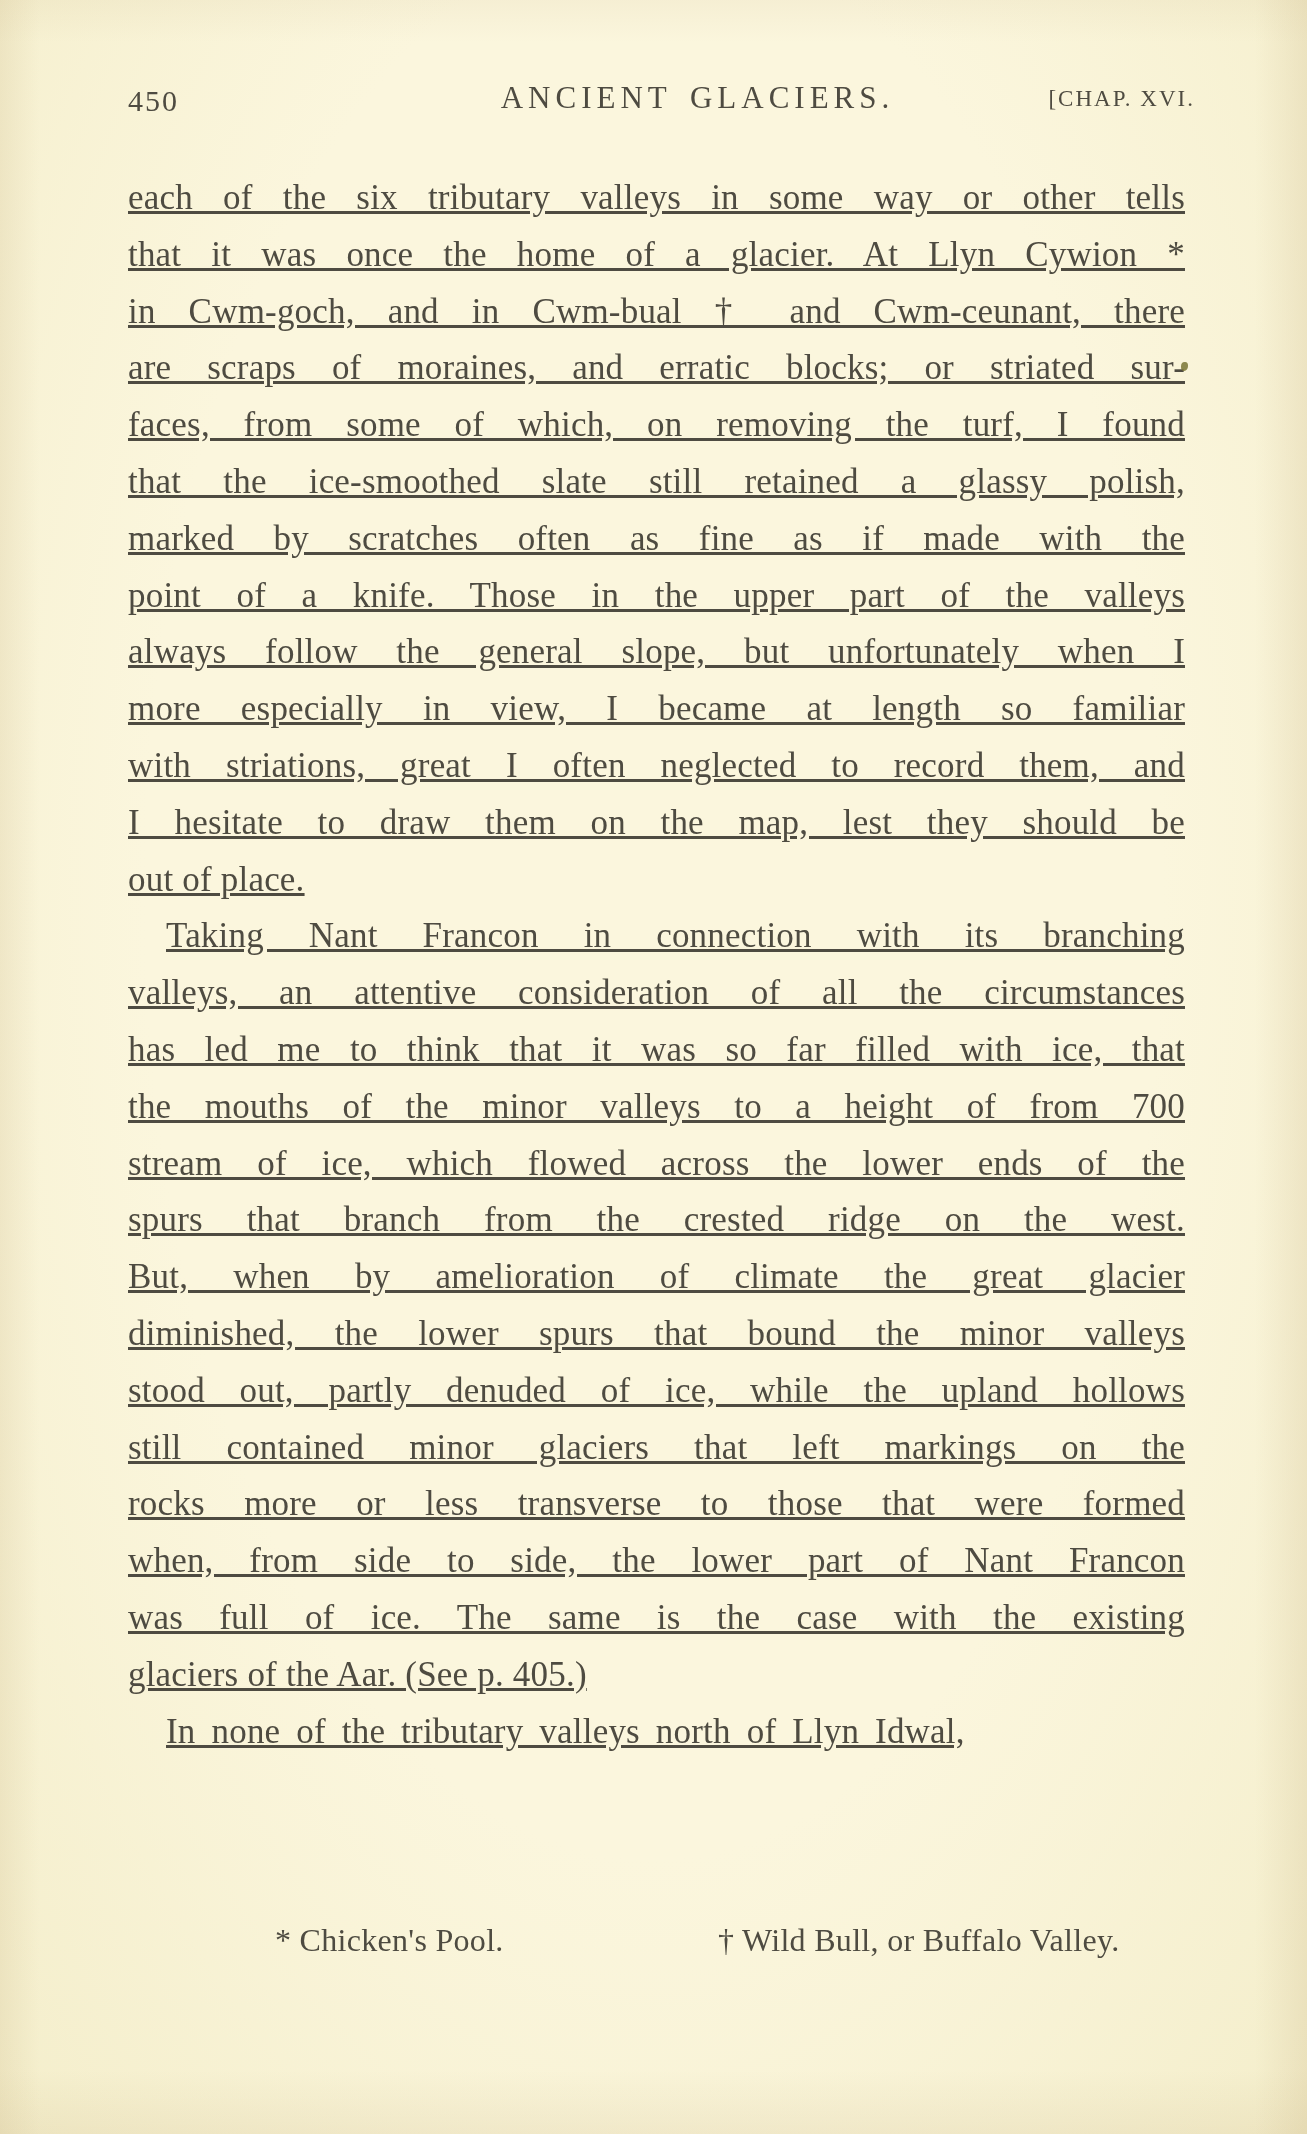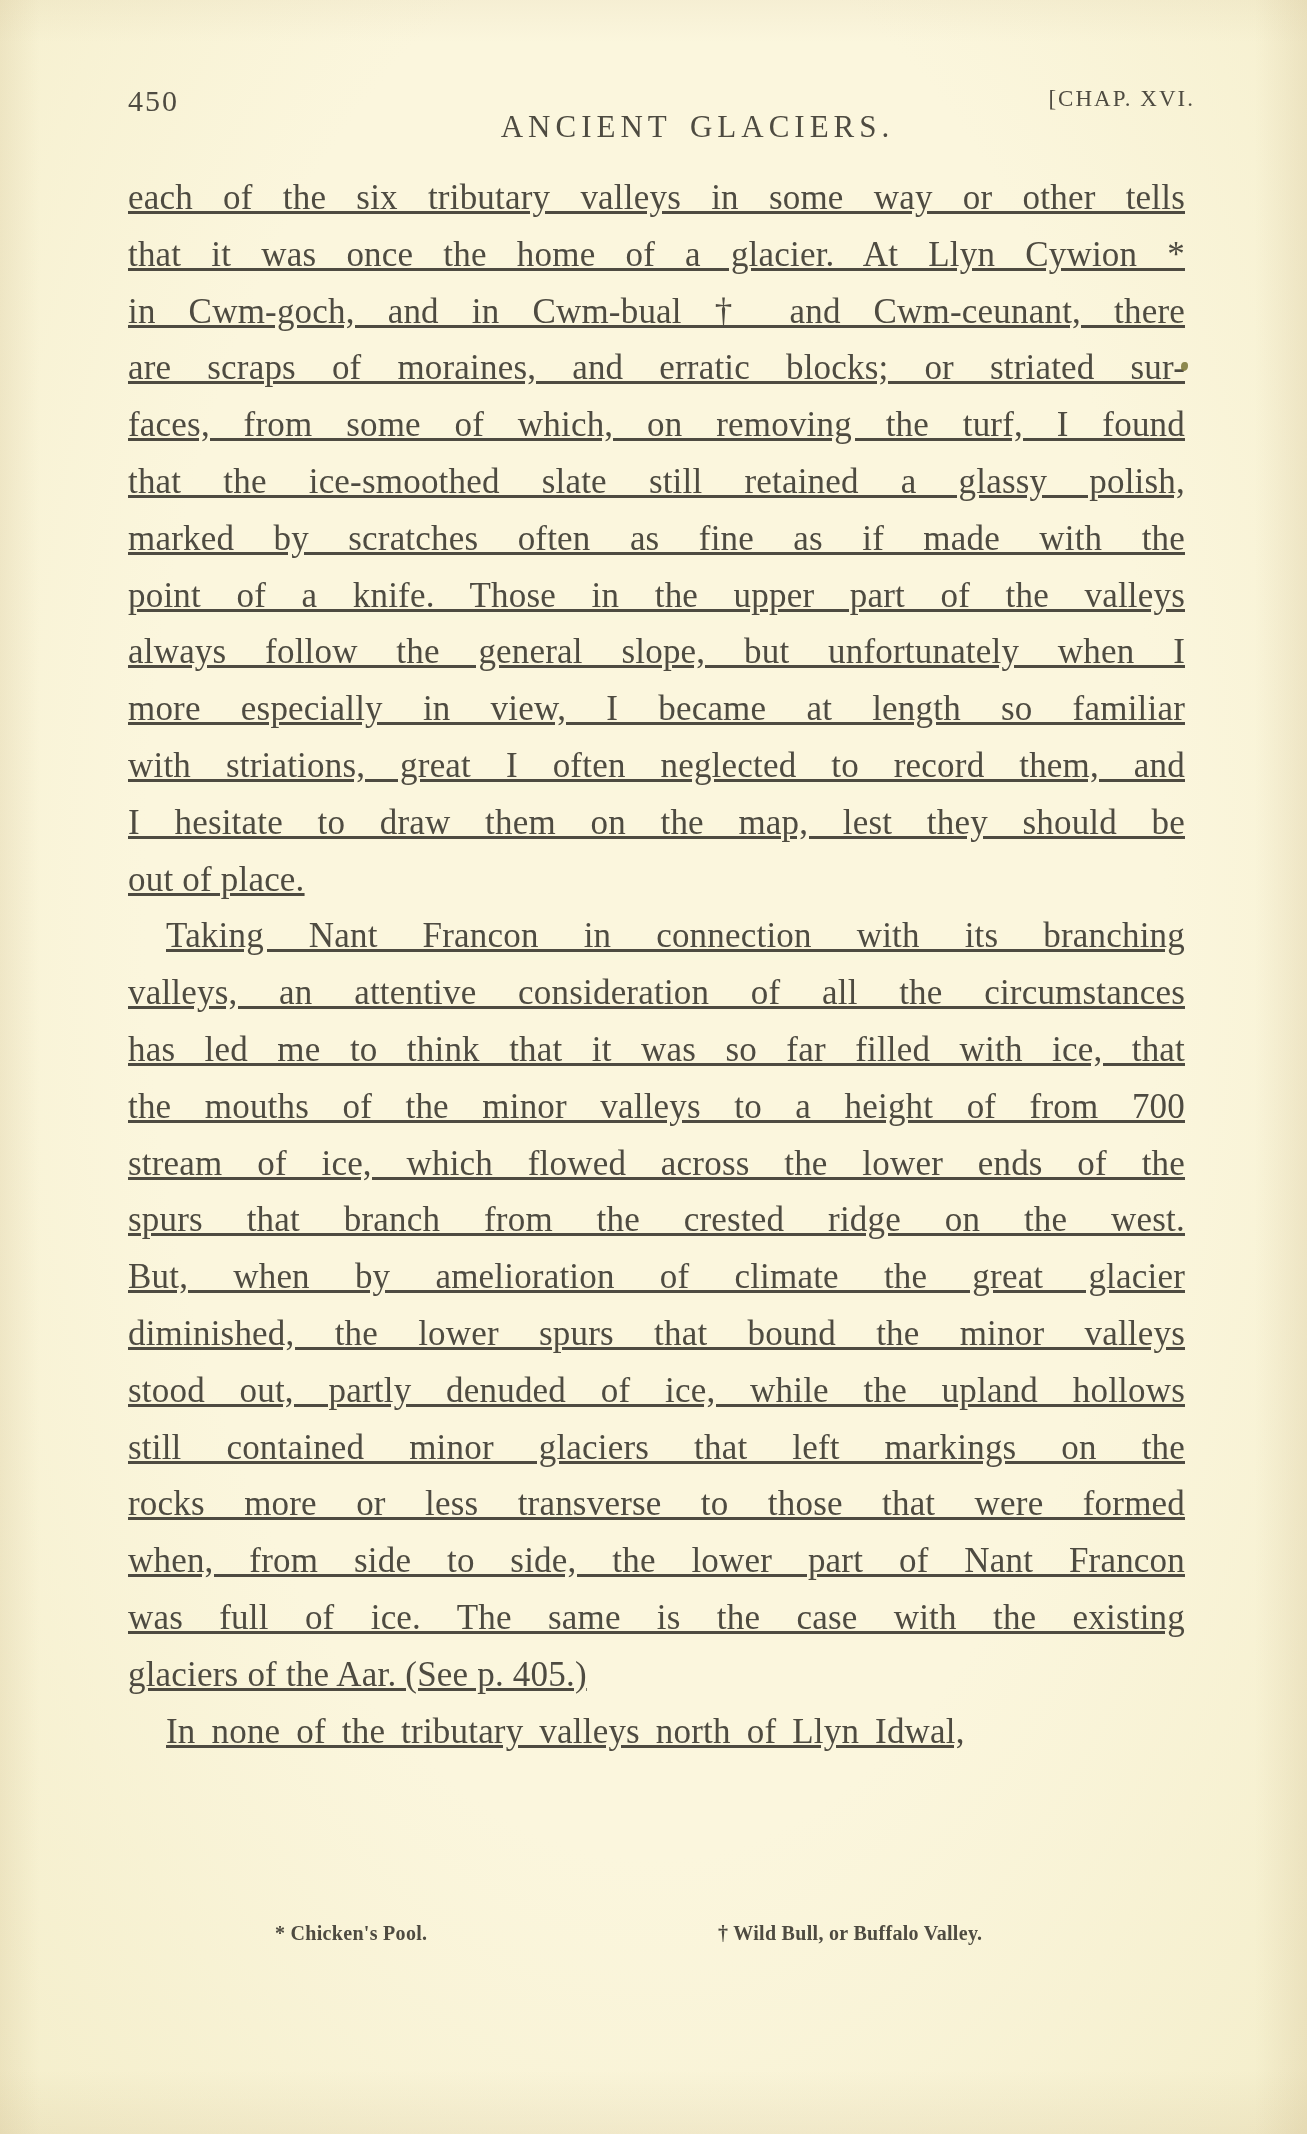--- a/index.html
+++ b/index.html
@@ -33,21 +33,20 @@
   }
   .running-title {
     position: absolute;
     left: 210px;
     width: 975px;
     top: 80px;
     text-align: center;
     font-size: 31px;
     letter-spacing: 5px;
     word-spacing: 6px;
-    margin-top: 29px;
   }
   .chapter-ref {
     position: absolute;
     right: 112px;
     top: 86px;
     font-size: 23px;
     letter-spacing: 2px;
   }
   .body-text {
     position: absolute;
@@ -72,23 +71,22 @@
   }
   .line.indent {
     text-indent: 38px;
   }
   .line.wide {
     word-spacing: 7px;
   }
   .footnote {
     position: absolute;
     top: 1922px;
-    font-size: 20px;
+    font-size: 32px;
     letter-spacing: 0.3px;
-    font-weight: bold;
   }
   .footnote-left { left: 275px; }
   .footnote-right { left: 718px; }
   .speck {
     position: absolute;
     left: 1181px;
     top: 362px;
     width: 7px;
     height: 9px;
     background: #7a7634;

